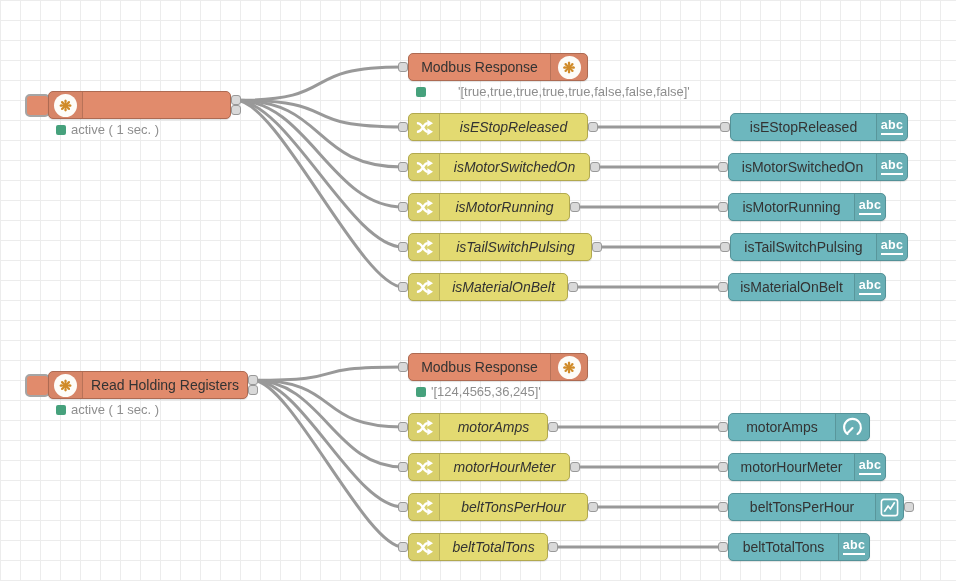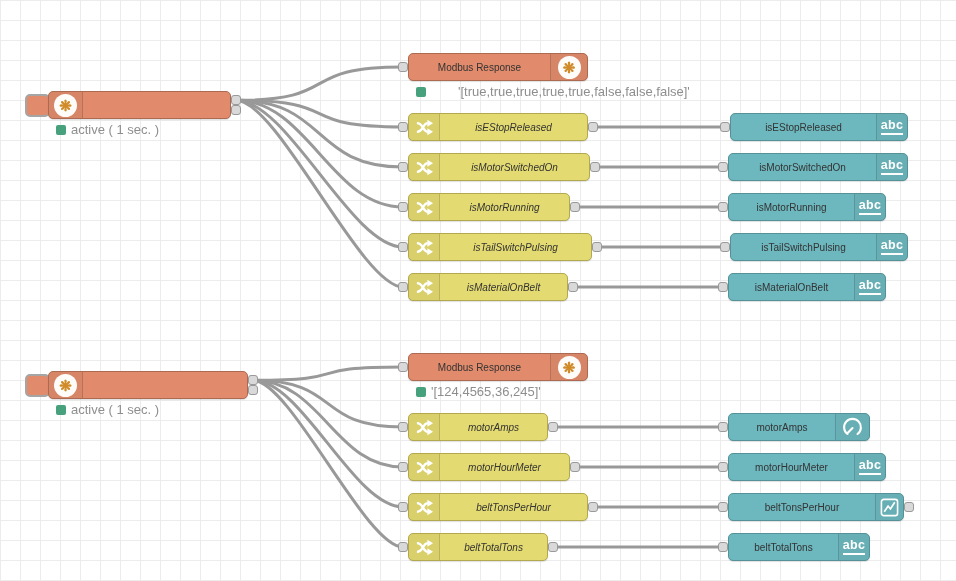--- a/index.html
+++ b/index.html
@@ -16,21 +16,21 @@
   .node{
     position:absolute;height:28px;border-radius:5px;border:1px solid;
     display:flex;align-items:stretch;box-sizing:border-box;z-index:2;overflow:hidden;
     box-shadow:0 1px 1px rgba(0,0,0,0.12);
   }
   .node.modbus{background:#e18b6c;border-color:#ad6a52;}
   .node.function{background:#e3da71;border-color:#b2a94e;}
   .node.dashboard{background:#6db7be;border-color:#549298;}
   .node .label{
     flex:1;display:flex;align-items:center;justify-content:center;
-    font-size:10px;color:#333;padding:0 6px;white-space:nowrap;
+    font-size:14px;color:#333;padding:0 6px;white-space:nowrap;
   }
   .node.italic .label{font-style:italic;}
   .strip{
     display:flex;align-items:center;justify-content:center;
     background:rgba(0,0,0,0.045);flex:none;
   }
   .strip.left{border-right:1px solid rgba(0,0,0,0.14);}
   .strip.right{border-left:1px solid rgba(0,0,0,0.14);}
   .flower-circle{
     width:23px;height:23px;border-radius:50%;background:#fdfcf8;
@@ -202,20 +202,21 @@
       <span class="strip right" style="width:30px">
         <span class="abc">abc</span>
       </span>
     </div>
     <div class="port" style="left: 718px; top: 282px;"></div>
     <div class="inject-btn" style="left: 25px; top: 374px;"></div>
     <div class="node modbus" style="left: 48px; top: 371px; width: 200px;">
       <span class="strip left" style="width:33px">
         <span class="flower-circle">❋</span>
       </span>
+      <span class="label">Read Holding Registers</span>
     </div>
     <div class="port" style="left: 248px; top: 375.333px;"></div>
     <div class="port" style="left: 248px; top: 384.667px;"></div>
     <div class="status" style="left: 56px; top: 402px;">
       <span class="status-dot"></span>
       <span>active ( 1 sec. )</span>
     </div>
     <div class="node modbus" style="left: 408px; top: 353px; width: 180px;">
       <span class="label">Modbus Response</span>
       <span class="strip right" style="width:36px">

